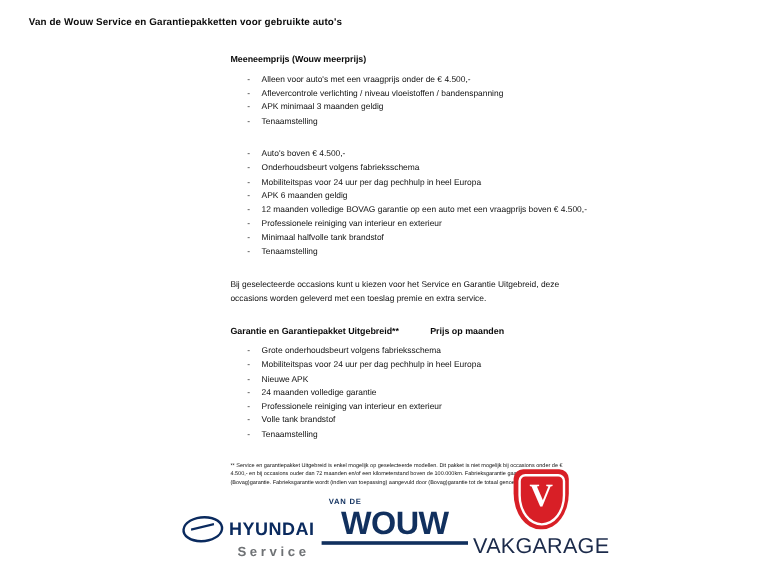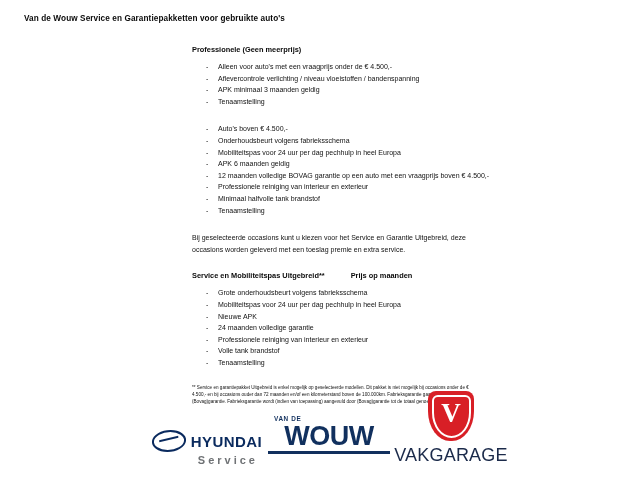--- a/index.html
+++ b/index.html
@@ -207,21 +207,21 @@
 </style>
 </head>
 <body>
 
 <div class="page">
 
   <div class="doc-title">Van de Wouw Service en Garantiepakketten voor gebruikte auto's</div>
 
   <div class="content">
 
-    <div class="section-head">Professionele  (Geen meerprijs)</div>
+    <div class="section-head">Meeneemprijs  (Wouw meerprijs)</div>
     <ul class="bullets">
       <li>Alleen voor auto's met een vraagprijs onder de € 4.500,-</li>
       <li>Aflevercontrole verlichting / niveau vloeistoffen / bandenspanning</li>
       <li>APK minimaal 3 maanden geldig</li>
       <li>Tenaamstelling</li>
     </ul>
 
     <ul class="bullets">
       <li>Auto's boven € 4.500,-</li>
       <li>Onderhoudsbeurt volgens fabrieksschema</li>
@@ -229,21 +229,21 @@
       <li>APK 6 maanden geldig</li>
       <li>12 maanden volledige BOVAG garantie op een auto met een vraagprijs boven € 4.500,-</li>
       <li>Professionele reiniging van interieur en exterieur</li>
       <li>Minimaal halfvolle tank brandstof</li>
       <li>Tenaamstelling</li>
     </ul>
 
     <p class="para">Bij geselecteerde occasions kunt u kiezen voor het Service en Garantie Uitgebreid, deze occasions worden geleverd met een toeslag premie en extra service.</p>
 
     <div class="section-head">
-      <span>Service en Mobiliteitspas Uitgebreid**</span><span class="spacer"></span><span class="sub">Prijs op maanden</span>
+      <span>Garantie en Garantiepakket Uitgebreid**</span><span class="spacer"></span><span class="sub">Prijs op maanden</span>
     </div>
     <ul class="bullets">
       <li>Grote onderhoudsbeurt volgens fabrieksschema</li>
       <li>Mobiliteitspas voor 24 uur per dag pechhulp in heel Europa</li>
       <li>Nieuwe APK</li>
       <li>24 maanden volledige garantie</li>
       <li>Professionele reiniging van interieur en exterieur</li>
       <li>Volle tank brandstof</li>
       <li>Tenaamstelling</li>
     </ul>

